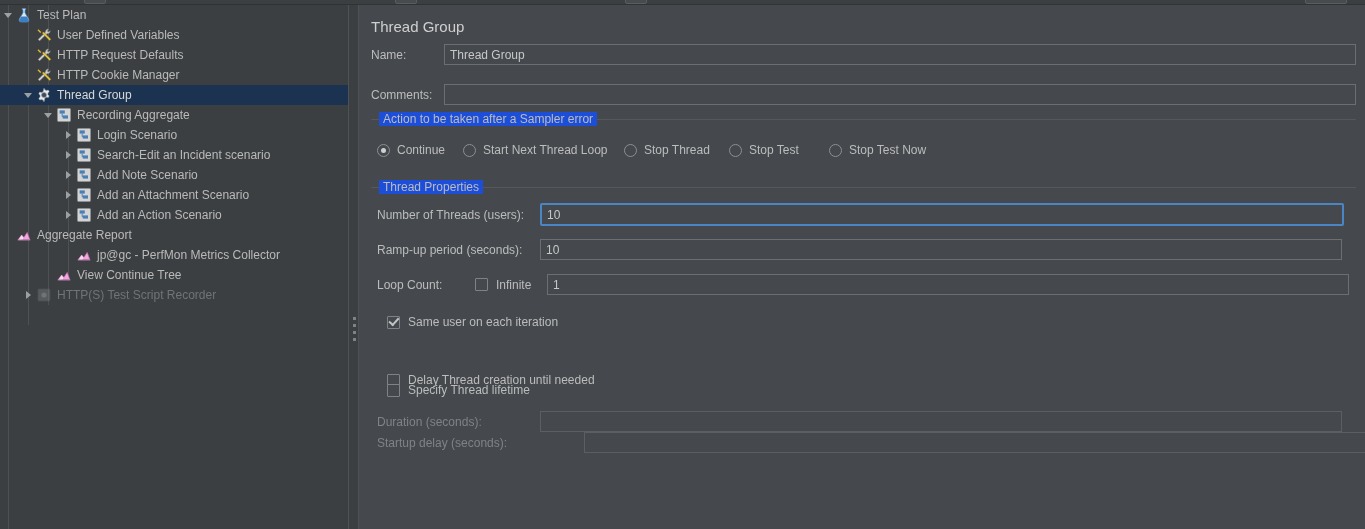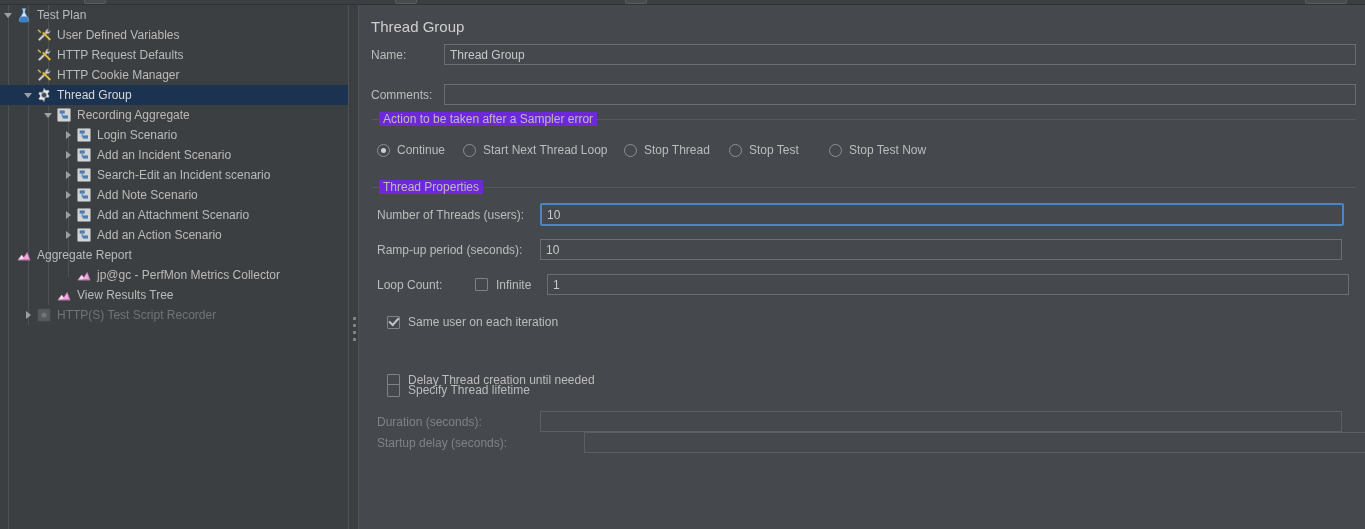--- a/index.html
+++ b/index.html
@@ -137,21 +137,21 @@
     position: absolute;
     border: 1px solid #55595c;
     border-radius: 1px;
   }
   .groupbox.only-top {
     border-left: none; border-right: none; border-bottom: none;
   }
   .gtitle {
     position: absolute;
     top: -8px; left: 8px;
-    background: #6d28d9;
+    background: #1d4ed8;
     padding: 0 4px;
     font-size: 12px;
     color: #bcbcbc;
   }
 
   
   .radio-item { position: absolute; display: flex; align-items: flex-end; cursor: default; }
   .radio {
     width: 13px; height: 13px; border-radius: 50%;
     border: 1px solid #8b9094;
@@ -298,34 +298,20 @@
             <span class="arrow-right"></span>
           </span>
           <span class="ticon">
             <svg width="16" height="16" viewBox="0 0 16 16">
               <rect x="1.5" y="1.5" width="13" height="13" rx="1" fill="#d4d4d4" stroke="#8e9295" stroke-width="0.8"></rect>
               <rect x="3.6" y="3.4" width="5.2" height="3.2" fill="#4a7fb5"></rect>
               <rect x="6.8" y="8.4" width="5.2" height="3.2" fill="#4a7fb5"></rect>
               <path d="M6.2 6.6v3.2h1.3" stroke="#4a7fb5" stroke-width="1" fill="none"></path>
             </svg>
           </span>
-          <span class="tlabel">Add an Incident Scenario</span>
-        </div>
-        <div class="tree-row" style="padding-left: 60px;">
-          <span class="tw">
-            <span class="arrow-right"></span>
-          </span>
-          <span class="ticon">
-            <svg width="16" height="16" viewBox="0 0 16 16">
-              <rect x="1.5" y="1.5" width="13" height="13" rx="1" fill="#d4d4d4" stroke="#8e9295" stroke-width="0.8"></rect>
-              <rect x="3.6" y="3.4" width="5.2" height="3.2" fill="#4a7fb5"></rect>
-              <rect x="6.8" y="8.4" width="5.2" height="3.2" fill="#4a7fb5"></rect>
-              <path d="M6.2 6.6v3.2h1.3" stroke="#4a7fb5" stroke-width="1" fill="none"></path>
-            </svg>
-          </span>
           <span class="tlabel">Search-Edit an Incident scenario</span>
         </div>
         <div class="tree-row" style="padding-left: 60px;">
           <span class="tw">
             <span class="arrow-right"></span>
           </span>
           <span class="ticon">
             <svg width="16" height="16" viewBox="0 0 16 16">
               <rect x="1.5" y="1.5" width="13" height="13" rx="1" fill="#d4d4d4" stroke="#8e9295" stroke-width="0.8"></rect>
               <rect x="3.6" y="3.4" width="5.2" height="3.2" fill="#4a7fb5"></rect>
@@ -387,21 +373,21 @@
         </div>
         <div class="tree-row" style="padding-left: 40px;">
           <span class="tw"></span>
           <span class="ticon">
             <svg width="16" height="16" viewBox="0 0 16 16">
               <path d="M1.8 12.8h12.4" stroke="#c98fc0" stroke-width="1.2"></path>
               <path d="M2.4 12.4l3.2-4.4 2.2 2.6 3.4-5.2 2.6 7z" fill="#f3a8dd" stroke="#c070b0" stroke-width="0.7"></path>
               <path d="M2.4 12.4l3.2-4.4 2.2 2.6-1.3 1.8z" fill="#ffffff" opacity="0.55"></path>
             </svg>
           </span>
-          <span class="tlabel">View Results Tree</span>
+          <span class="tlabel">View Continue Tree</span>
         </div>
         <div class="tree-row disabled" style="padding-left: 20px;">
           <span class="tw">
             <span class="arrow-right"></span>
           </span>
           <span class="ticon" style="opacity: 0.55;">
             <svg width="16" height="16" viewBox="0 0 16 16">
               <rect x="2" y="2" width="12" height="12" rx="1" fill="#8e9295" stroke="#6f7477" stroke-width="0.8" opacity="0.6"></rect>
               <circle cx="8" cy="8" r="2.6" fill="#b9bdc0" opacity="0.6"></circle>
             </svg>

